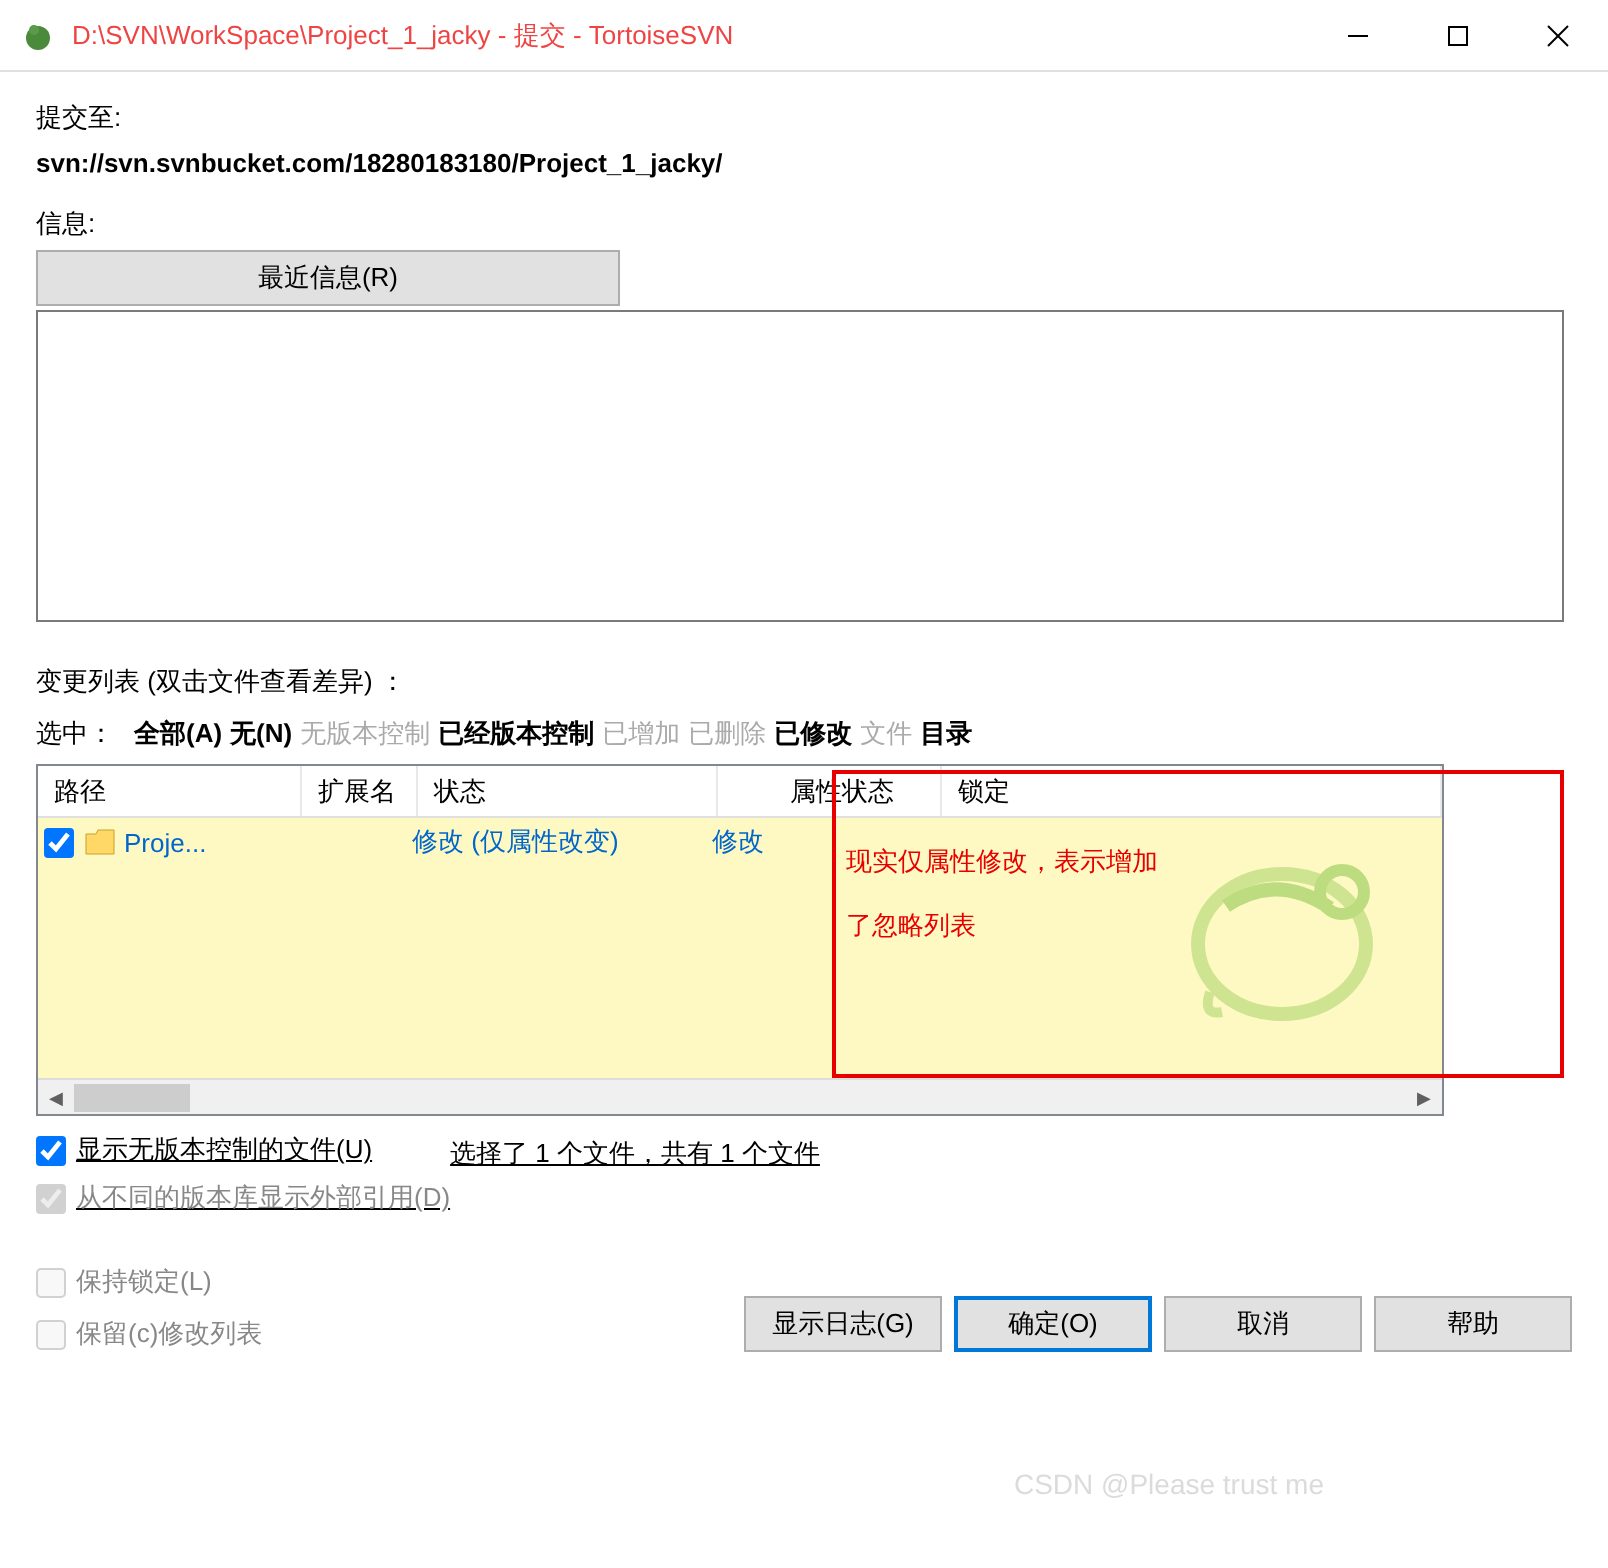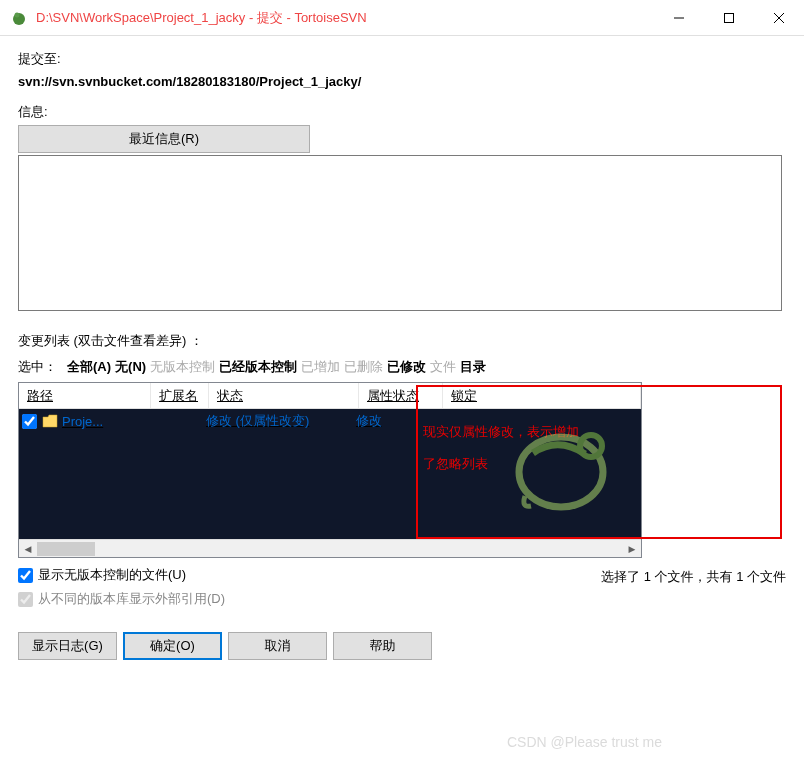--- a/index.html
+++ b/index.html
@@ -17,27 +17,27 @@
     
     .info-btn { width: 292px; height: 28px; border: 1px solid #adadad; background: #e1e1e1; text-align: center; margin-bottom: 2px; }
     
     .textarea-box { width: 764px; height: 156px; border: 1px solid #7a7a7a; background: #fff; margin-bottom: 18px; resize: none; padding: 2px 4px; }
     
     .filter-row { margin: 8px 0 6px 0; display: flex; gap: 4px; align-items: baseline; flex-wrap: wrap; }
     .filter-label { color: #000; margin-right: 6px; }
     .filter-link { color: #000; font-weight: bold; }
     .filter-link.disabled { color: #aaa; font-weight: normal; }
     
-    .file-table { width: 624px; border: 1px solid #828790; background: #0f172a; position: relative; text-decoration: underline; }
+    .file-table { width: 704px; border: 1px solid #828790; background: #fef9c3; position: relative; }
     .table-header { display: flex; height: 26px; border-bottom: 1px solid #e0e0e0; background: #fff; }
     .th { padding: 4px 8px; border-right: 1px solid #e8e8e8; color: #000; white-space: nowrap; }
     .th.path { width: 132px; }
     .th.ext { width: 58px; }
     .th.status { width: 150px; }
-    .th.propstatus { width: 84px; }
+    .th.propstatus { width: 84px; margin-left: 28px; }
     .th.lock { flex: 1; }
     
     .table-body { height: 130px; position: relative; }
     .table-row { display: flex; height: 24px; align-items: center; padding-left: 3px; }
     .row-check { width: 15px; height: 15px; margin-right: 5px; }
     .folder-icon { width: 16px; height: 14px; margin-right: 4px; display: inline-block; }
     .cell { white-space: nowrap; overflow: hidden; text-overflow: ellipsis; }
     .cell.path { width: 86px; color: #0066cc; }
     .cell.ext { width: 58px; }
     .cell.status { width: 150px; color: #0066cc; }
@@ -47,21 +47,21 @@
     .annotation-text { position: absolute; left: 404px; top: 4px; color: #e80000; font-size: 20px; line-height: 1.6; pointer-events: none; }
     
     .scroll-h { width: 100%; height: 18px; background: #f0f0f0; border-top: 1px solid #ddd; position: relative; }
     .scroll-thumb { position: absolute; left: 18px; top: 2px; width: 58px; height: 14px; background: #cdcdcd; }
     .scroll-arrow { position: absolute; top: 0; width: 18px; height: 18px; display: flex; align-items: center; justify-content: center; color: #606060; font-size: 9px; }
     .scroll-arrow.left { left: 0; }
     .scroll-arrow.right { right: 0; }
     
     .watermark { position: absolute; right: 28px; bottom: 20px; pointer-events: none; opacity: 0.55; }
     
-    .below-table { display: flex; justify-content: space-between; margin-top: 8px; }
+    .below-table { display: flex; justify-content: flex-start; margin-top: 8px; text-decoration: underline; }
     .checkbox-group { display: flex; flex-direction: column; gap: 6px; }
     .cb-row { display: flex; align-items: center; gap: 5px; }
     .cb-row input { width: 15px; height: 15px; }
     .cb-row.disabled { color: #888; }
     .status-text { color: #000; align-self: flex-start; margin-top: 2px; }
     
     .bottom-area { margin-top: 24px; display: flex; justify-content: space-between; align-items: flex-end; }
     .left-checks { display: flex; flex-direction: column; gap: 8px; }
     .left-checks .cb-row { color: #888; }
     .btn-row { display: flex; gap: 6px; }
@@ -174,20 +174,30 @@
       </label>
       <label class="cb-row disabled">
         <input type="checkbox" checked="" disabled="" style="">
         <span>从不同的版本库显示外部引用(D)</span>
       </label>
     </div>
     <div class="status-text">选择了 1 个文件，共有 1 个文件</div>
   </div>
   
   <div class="bottom-area">
+    <div class="left-checks">
+      <label class="cb-row">
+        <input type="checkbox" disabled="" style="">
+        <span>保持锁定(L)</span>
+      </label>
+      <label class="cb-row">
+        <input type="checkbox" disabled="" style="">
+        <span>保留(c)修改列表</span>
+      </label>
+    </div>
     <div class="btn-row">
       <button class="btn">显示日志(G)</button>
       <button class="btn primary">确定(O)</button>
       <button class="btn">取消</button>
       <button class="btn">帮助</button>
     </div>
   </div>
 </div>
 
 <div class="csdn-watermark">CSDN @Please trust me</div>

